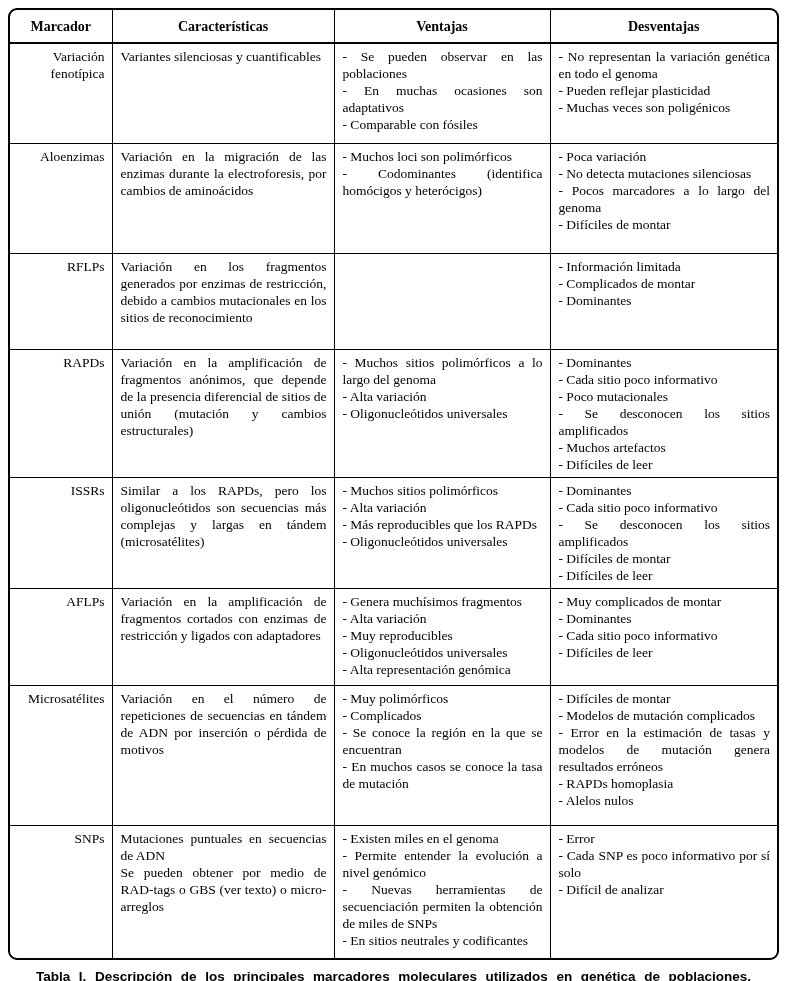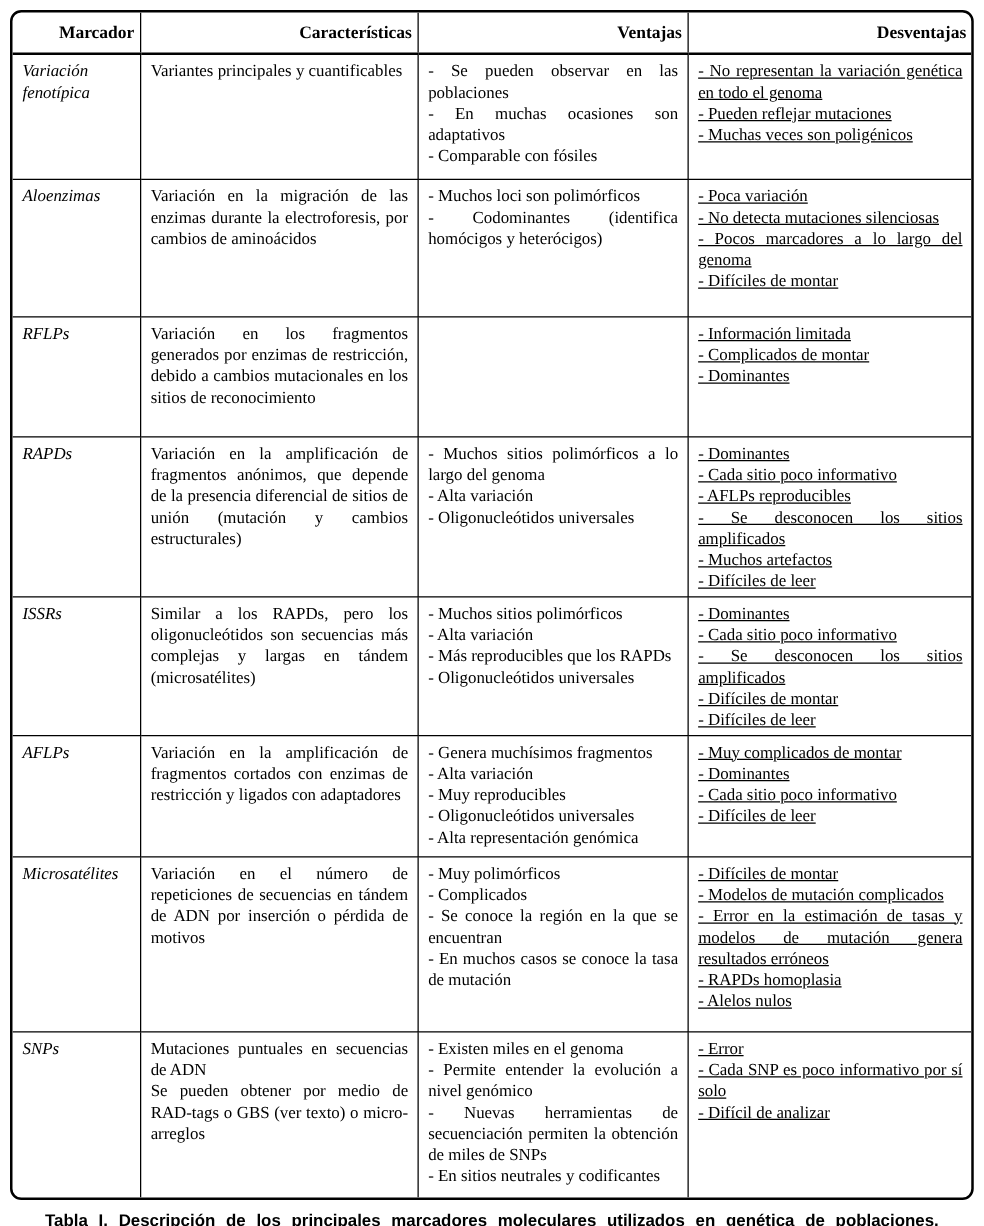--- a/index.html
+++ b/index.html
@@ -33,54 +33,53 @@
     line-height: 17px;
   }
   table.markers col.c1 { width: 102px; }
   table.markers col.c2 { width: 222px; }
   table.markers col.c3 { width: 216px; }
   table.markers col.c4 { width: 227px; }
 
   table.markers th {
     font-weight: bold;
     font-size: 14px;
-    text-align: right;
+    text-align: center;
     vertical-align: middle;
     height: 28px;
     padding: 2px 4px;
     border-bottom: 2.5px solid #000000;
     border-right: 1.5px solid #000000;
   }
   table.markers th:last-child { border-right: none; }
 
   table.markers td {
     vertical-align: top;
     padding: 4px 7px 4px 8px;
     border-bottom: 1.5px solid #000000;
     border-right: 1.5px solid #000000;
   }
-  table.markers td:last-child { border-right: none; text-decoration: underline; }
+  table.markers td:last-child { border-right: none; }
   table.markers tbody tr:last-child td { border-bottom: none; }
 
   
   tbody tr:nth-child(1) { height: 100px; }
   tbody tr:nth-child(2) { height: 110px; }
   tbody tr:nth-child(3) { height: 96px; }
   tbody tr:nth-child(4) { height: 126px; margin-top: 48px; }
   tbody tr:nth-child(5) { height: 108px; margin-top: 12px; }
   tbody tr:nth-child(6) { height: 97px; margin-top: 12px; }
   tbody tr:nth-child(7) { height: 140px; }
   tbody tr:nth-child(8) { height: 133px; }
 
   .cell-line {
     text-align: justify;
   }
   td.marker-col .cell-line {
-    text-align: left;
-    font-style: italic;
+    text-align: right;
   }
   .caption {
     width: 771px;
     box-sizing: border-box;
     margin-top: 9px;
     padding: 0 28px;
     font-family: "Liberation Sans", "DejaVu Sans", sans-serif;
     font-weight: bold;
     font-size: 13.5px;
     line-height: 16px;
@@ -107,30 +106,30 @@
           <th>Ventajas</th>
           <th>Desventajas</th>
         </tr>
       </thead>
       <tbody id="table-body">
           <tr>
             <td class="marker-col">
               <div class="cell-line">Variación fenotípica</div>
             </td>
             <td>
-              <div class="cell-line">Variantes principales y cuantificables</div>
+              <div class="cell-line">Variantes silenciosas y cuantificables</div>
             </td>
             <td>
               <div class="cell-line">- Se pueden observar en las poblaciones</div>
               <div class="cell-line">- En muchas ocasiones son adaptativos</div>
               <div class="cell-line">- Comparable con fósiles</div>
             </td>
             <td>
               <div class="cell-line">- No representan la variación genética en todo el genoma</div>
-              <div class="cell-line">- Pueden reflejar mutaciones</div>
+              <div class="cell-line">- Pueden reflejar plasticidad</div>
               <div class="cell-line">- Muchas veces son poligénicos</div>
             </td>
           </tr>
           <tr>
             <td class="marker-col">
               <div class="cell-line">Aloenzimas</div>
             </td>
             <td>
               <div class="cell-line">Variación en la migración de las enzimas durante la electroforesis, por cambios de aminoácidos</div>
             </td>
@@ -167,21 +166,21 @@
               <div class="cell-line">Variación en la amplificación de fragmentos anónimos, que depende de la presencia diferencial de sitios de unión (mutación y cambios estructurales)</div>
             </td>
             <td>
               <div class="cell-line">- Muchos sitios polimórficos a lo largo del genoma</div>
               <div class="cell-line">- Alta variación</div>
               <div class="cell-line">- Oligonucleótidos universales</div>
             </td>
             <td>
               <div class="cell-line">- Dominantes</div>
               <div class="cell-line">- Cada sitio poco informativo</div>
-              <div class="cell-line">- AFLPs reproducibles</div>
+              <div class="cell-line">- Poco mutacionales</div>
               <div class="cell-line">- Se desconocen los sitios amplificados</div>
               <div class="cell-line">- Muchos artefactos</div>
               <div class="cell-line">- Difíciles de leer</div>
             </td>
           </tr>
           <tr>
             <td class="marker-col">
               <div class="cell-line">ISSRs</div>
             </td>
             <td>

